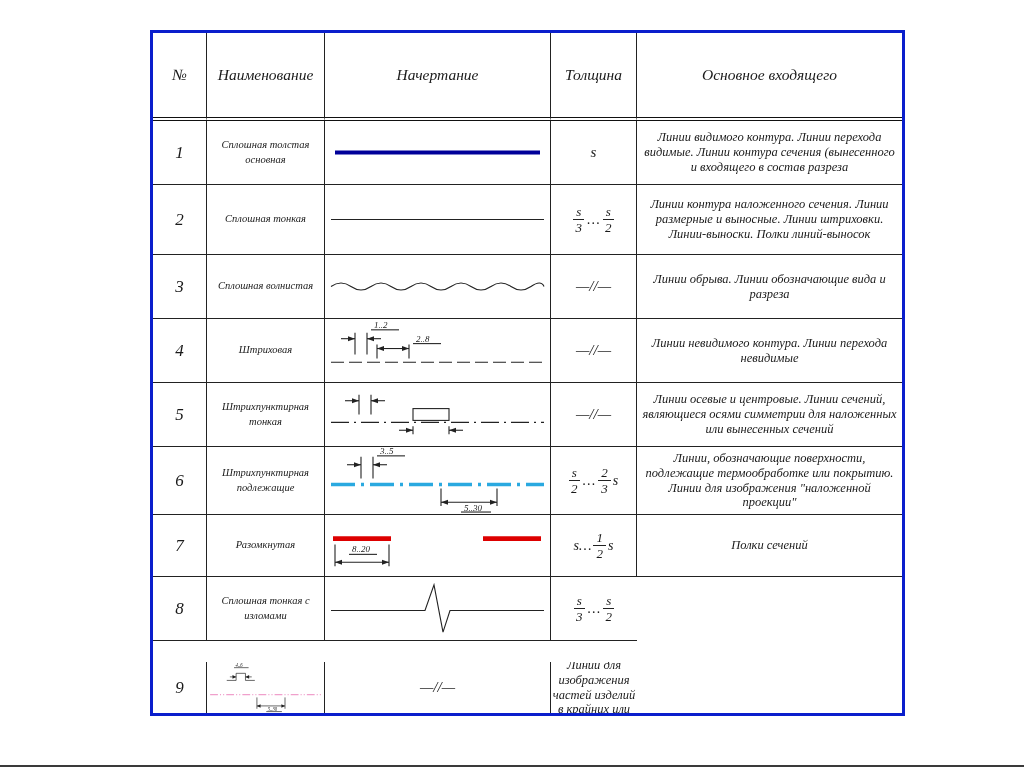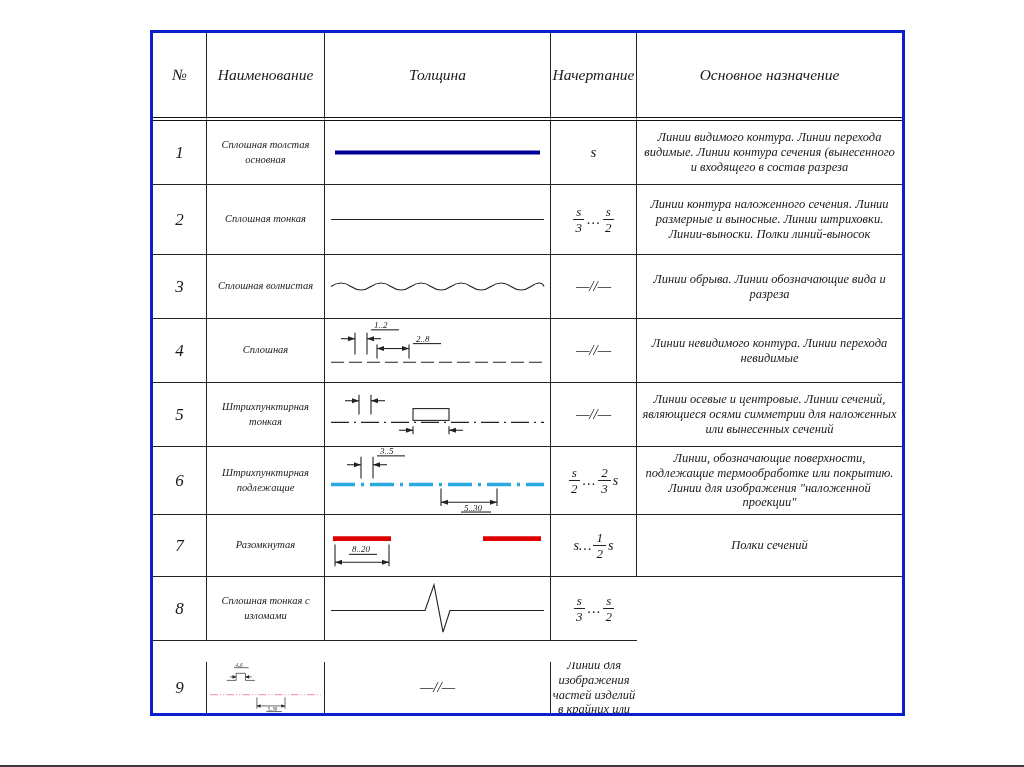--- a/index.html
+++ b/index.html
@@ -45,23 +45,23 @@
   .bottom-rule { position:absolute; left:0; bottom:0; width:1024px; height:2px; background:#3a3a3a; }
 </style>
 </head>
 <body>
 
 <div class="tbl">
 
   <div class="row header">
     <div class="cell c-num">№</div>
     <div class="cell c-name">Наименование</div>
+    <div class="cell">Начертание</div>
     <div class="cell">Толщина</div>
-    <div class="cell">Начертание</div>
-    <div class="cell">Основное назначение</div>
+    <div class="cell">Основное входящего</div>
   </div>
 
   <div class="row r1">
     <div class="cell c-num">1</div>
     <div class="cell c-name">Сплошная толстая основная</div>
     <div class="cell c-draw">
       <svg viewBox="0 0 225 64" preserveAspectRatio="none">
         <line x1="10" y1="32" x2="215" y2="32" stroke-width="4" stroke="#000099"></line>
       </svg>
     </div>
@@ -102,21 +102,21 @@
       </svg>
     </div>
     <div class="cell c-thick">
       <span class="plain">—//—</span>
     </div>
     <div class="cell c-purp">Линии обрыва. Линии обозначающие вида и разреза</div>
   </div>
 
   <div class="row r4">
     <div class="cell c-num">4</div>
-    <div class="cell c-name">Сплошная</div>
+    <div class="cell c-name">Штриховая</div>
     <div class="cell c-draw">
       <svg viewBox="0 0 225 64" preserveAspectRatio="none">
         <line x1="6" y1="44" x2="219" y2="44" class="ln" stroke-dasharray="13 5"></line>
         <line x1="30" y1="14" x2="30" y2="36" class="ln"></line>
         <line x1="42" y1="14" x2="42" y2="36" class="ln"></line>
         <line x1="16" y1="20" x2="30" y2="20" class="ln"></line>
         <line x1="42" y1="20" x2="56" y2="20" class="ln"></line>
         <polygon class="ar" points="30,20 23,17.5 23,22.5"></polygon>
         <polygon class="ar" points="42,20 49,17.5 49,22.5"></polygon>
         <line x1="46" y1="11" x2="74" y2="11" class="ln"></line>

